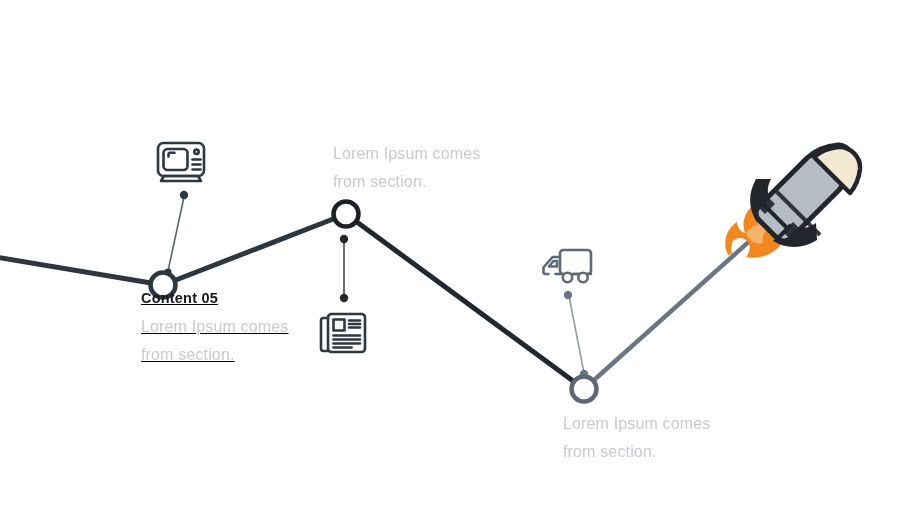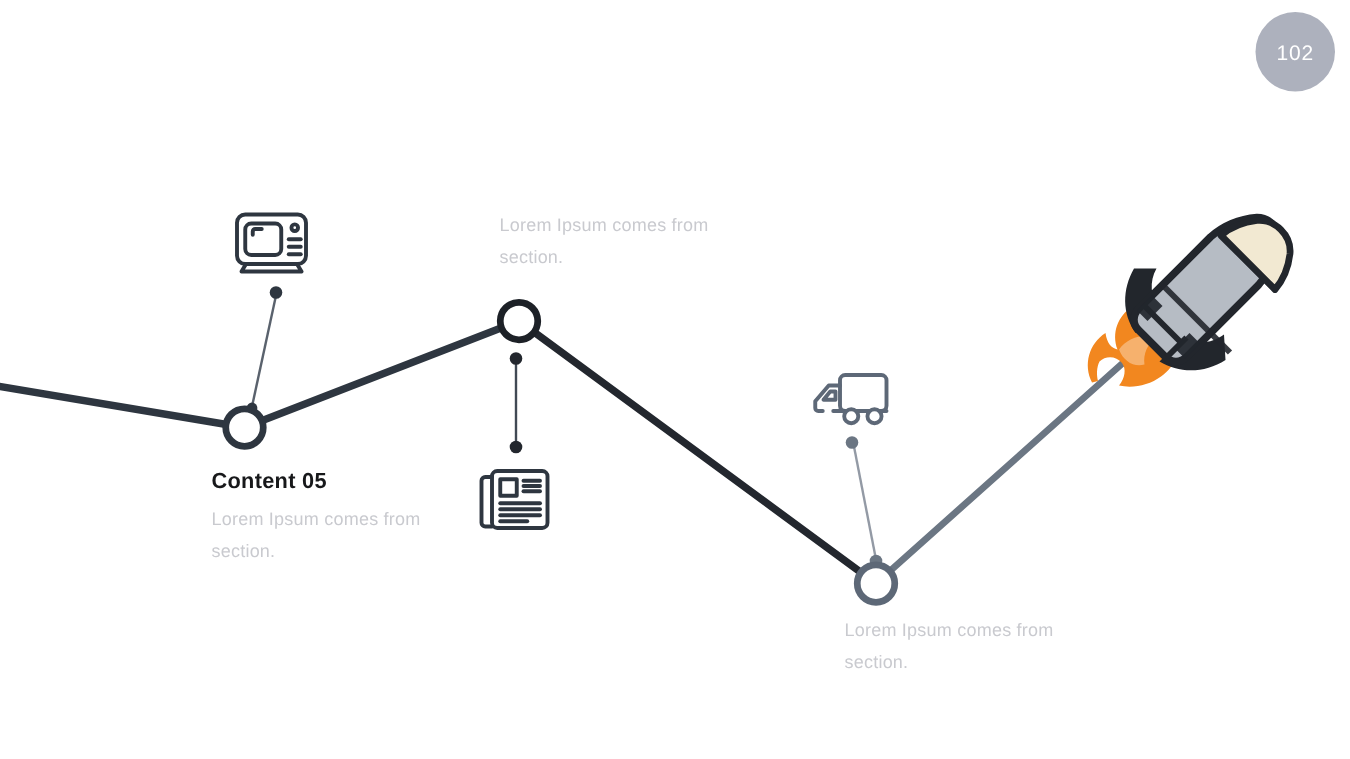--- a/index.html
+++ b/index.html
@@ -61,49 +61,46 @@
   .label-title {
     font-size: 14.5px;
     font-weight: bold;
     letter-spacing: 0.2px;
     margin: 0 0 6px 0;
     line-height: 1.1;
   }
   .label-title.dark   { color: #17181a; }
   .label-title.slate  { color: #3e4858; }
   .label-desc {
-    font-size: 12px;
+    font-size: 16px;
     color: #c9cacf;
     line-height: 1.75;
     margin: 0;
     max-width: 175px;
     letter-spacing: 0.15px;
   }
 
-  .block-05 { left: 141px; top: 314px; }
+  .block-05 { left: 141px; top: 291px; text-decoration: underline; }
   .block-06 { left: 333px; top: 140px; }
   .block-07 { left: 563px; top: 410px; }
 
   
   .icon-wrap {
     position: absolute;
   }
   .icon-tv       { left: 155px; top: 140px; }
   .icon-news     { left: 318px; top: 310px; }
   .icon-truck    { left: 538px; top: 246px; }
   .icon-rocket   { left: 720px; top: 137px; }
 </style>
 </head>
 <body>
 
 <div id="slide">
 
-  <div class="page-badge">
-    <span class="num">102</span>
-  </div>
 
   <svg class="chart-svg" viewBox="0 0 900 506">
 
     <line x1="-4" y1="257" x2="163" y2="285" stroke="#2e3640" stroke-width="5" stroke-linecap="round"></line>
 
     <line x1="163" y1="285" x2="346" y2="214" stroke="#2e3640" stroke-width="5" stroke-linecap="round"></line>
 
     <line x1="346" y1="214" x2="584" y2="389" stroke="#23272e" stroke-width="5" stroke-linecap="round"></line>
 
     <line x1="584" y1="389" x2="762" y2="230" stroke="#6b7683" stroke-width="4.5" stroke-linecap="round"></line>

